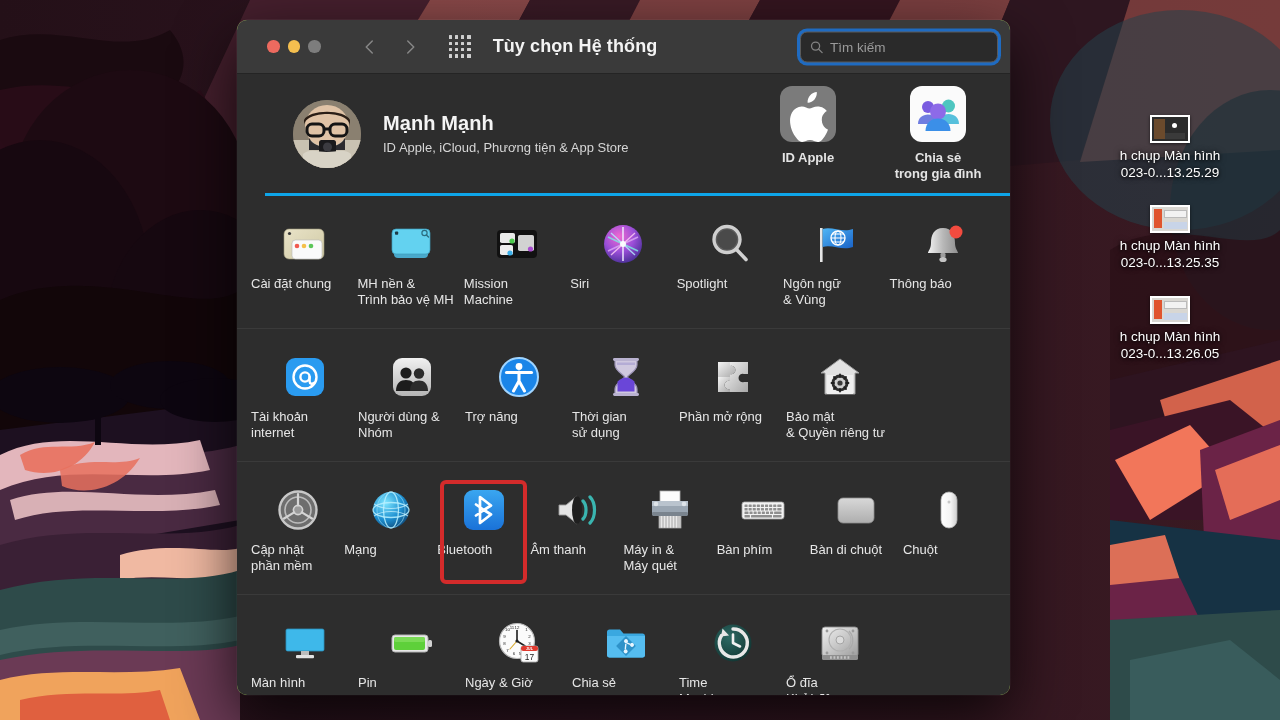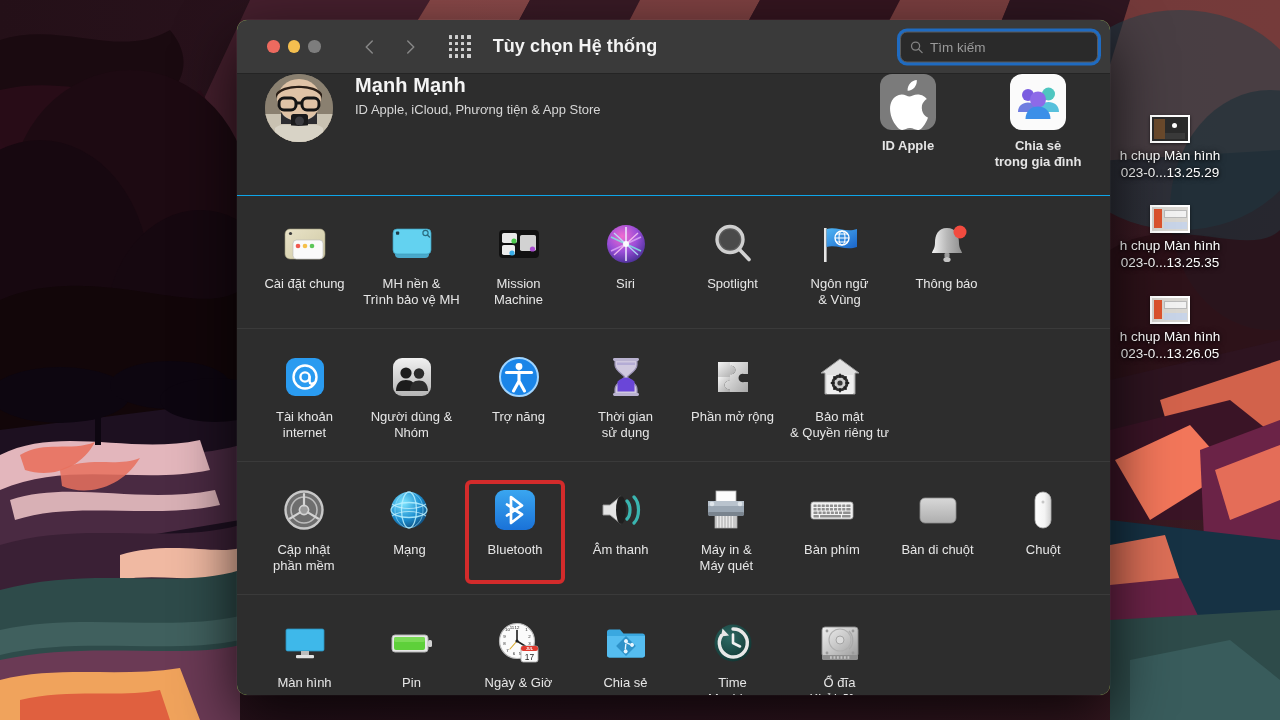--- a/index.html
+++ b/index.html
@@ -31,21 +31,21 @@
   .desk-thumb .tr { position:absolute; left:12px; top:3px; width:23px; height:8px; background:#f2f2f2; border:1px solid #bbb;}
   .desk-thumb .tb { position:absolute; left:12px; top:15px; width:23px; height:7px; background:#c8d4e8; }
   .desk-thumb.dark { background:#2b2b2b; }
   .desk-thumb.dark .tl { background:#6b4a2c; width:11px; height:20px; }
   .desk-thumb.dark .tr { background:#fff; width:5px; height:5px; left:20px; top:6px; border:none; border-radius:50%; }
   .desk-thumb.dark .tb { background:#3a3a3a; width:20px; height:6px; left:13px; top:16px; }
   .desk-name { display:block; }
 
   
   #prefs-window {
-    position:absolute; left:237px; top:20px; width:873px; height:675px;
+    position:absolute; left:237px; top:20px; width:773px; height:675px;
     background:#bef264; border-radius:10px;
     box-shadow:0 22px 60px rgba(0,0,0,.75), 0 0 0 0.5px rgba(255,255,255,.11);
     overflow:hidden;
     display:flex; flex-direction:column;
   }
 
   
   #titlebar {
     height:54px; flex:0 0 54px; background:#3a3a3a;
     display:flex; align-items:center; padding:0 14px;
@@ -85,22 +85,22 @@
     background:transparent; border:none; outline:none; width:100%;
     color:#e8e8e8; font-size:13.5px; font-family:"Liberation Sans", sans-serif;
   }
   #search-input::placeholder { color:#9a9a9a; }
 
   
   #win-body { flex:1; background:#2d2d2d; display:flex; flex-direction:column; }
 
   
   #account-row {
-    height:122px; flex:0 0 122px; display:flex; align-items:flex-start;
-    padding:0 24px 0 28px; border-bottom:1px solid #0ea5e9;
+    height:122px; flex:0 0 122px; display:flex; align-items:center;
+    padding:0 24px 0 28px; border-bottom:3px solid #0ea5e9;margin-left:28px;
   }
   #avatar {
     width:68px; height:68px; border-radius:50%; flex:0 0 68px;
     overflow:hidden; position:relative;
     background:#6f675a;
     box-shadow:inset 0 0 0 .5px rgba(255,255,255,.15);
   }
   #acct-text { margin-left:22px; }
   #acct-name { color:#f4f4f4; font-size:20px; font-weight:bold; letter-spacing:.1px; }
   #acct-sub { color:#d6d6d6; font-size:13px; margin-top:5px; }
@@ -108,21 +108,21 @@
   #acct-right { margin-left:auto; display:flex; gap:34px; }
   .acct-item { width:96px; text-align:center; cursor:default; }
   .acct-item .ai-ic { width:56px; height:56px; margin:0 auto 8px; }
   .acct-item .ai-lb { color:#e4e4e4; font-size:13px; line-height:16px;font-weight:bold; }
 
   
   .pref-section { padding:20px 0 12px; border-bottom:1px solid #3a3a3a; }
   .pref-section:last-child { border-bottom:none; }
   .pref-row { display:flex; padding:0 14px; }
   .pref-item {
-    width:107px; text-align:center; position:relative;
+    width:107px; text-align:left; position:relative;
     padding-top:4px; padding-bottom:8px;
   }
   .pi-icon { width:48px; height:48px; margin:0 auto 8px; position:relative; }
   .pi-label { color:#e6e6e6; font-size:13px; line-height:16px; }
 
   .pref-item.selected::before {
     content:""; position:absolute; left:3px; top:-2px; right:3px; bottom:-2px;
     border:4px solid #d32b2b; border-radius:6px; pointer-events:none;
   }
 </style>

